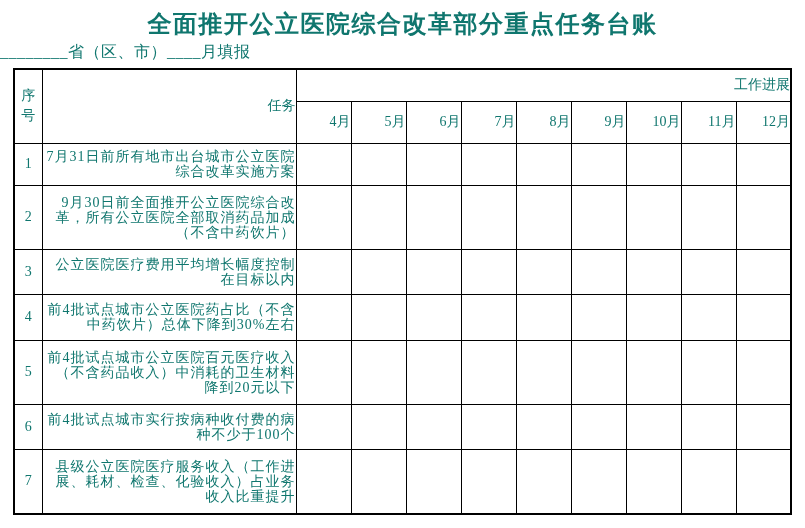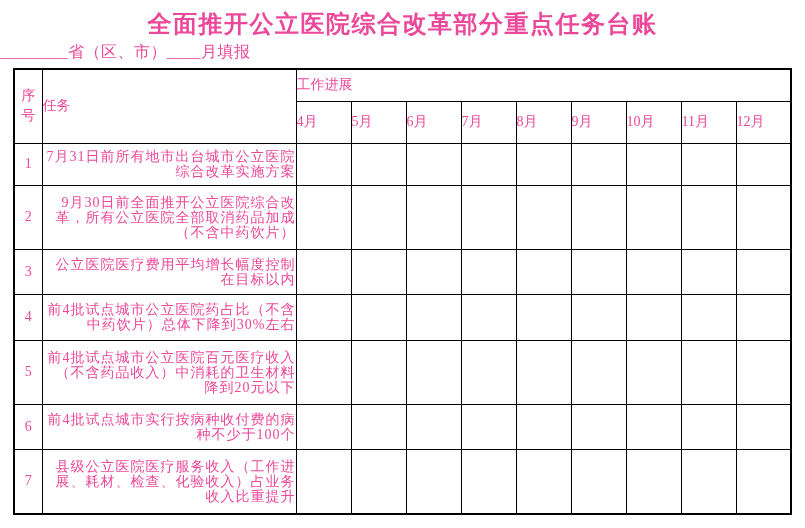--- a/index.html
+++ b/index.html
@@ -1,20 +1,20 @@
 <!DOCTYPE html>
 <html><head>
 <meta charset="utf-8">
 <style>
   html,body{margin:0;padding:0;background:#ffffff;}
   .page{
     position:relative;
     width:805px;height:528px;
     background:#ffffff;
-    color:#ec4899;
+    color:#0f766e;
     font-family:"Liberation Serif","DejaVu Serif",serif;
     overflow:hidden;
   }
   .title{
     position:absolute;top:8px;left:0;width:100%;
     text-align:center;
     font-size:24px;font-weight:bold;
     letter-spacing:1.5px;
     white-space:nowrap;
   }
@@ -41,21 +41,21 @@
   .ledger thead tr.hrow1{height:32px;}
   .ledger thead tr.hrow2{height:42px;margin-left:22px;}
   .index-header{
     text-align:center;
     line-height:20px;
     padding:0 5px;
     word-break:break-all;
     margin-top:17px;
   }
   .task-header,.progress-header,.month-cell{
-    text-align:left;
+    text-align:right;
     font-family:Liberation Serif, serif;
   }
   .no-cell{
     text-align:center;
   }
   .task-cell{
     text-align:right;
     padding:1px 4px 1px 4px;
     line-height:15px;
     letter-spacing:1px;

